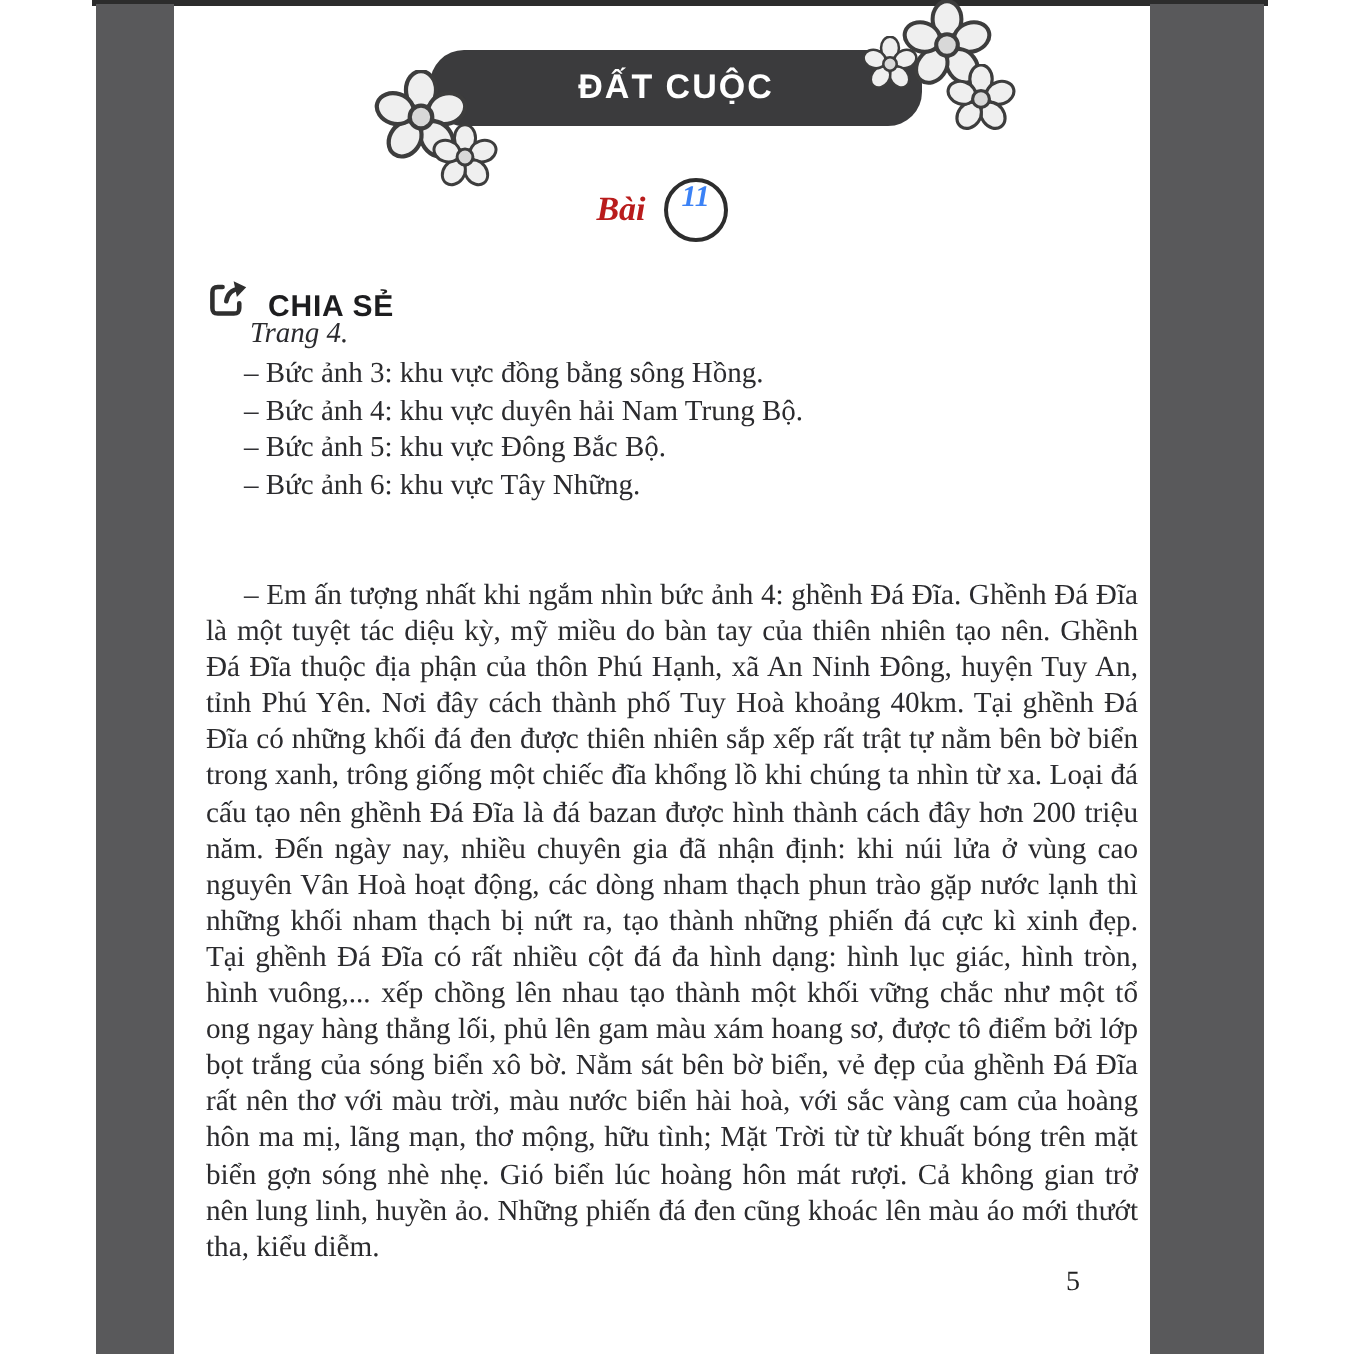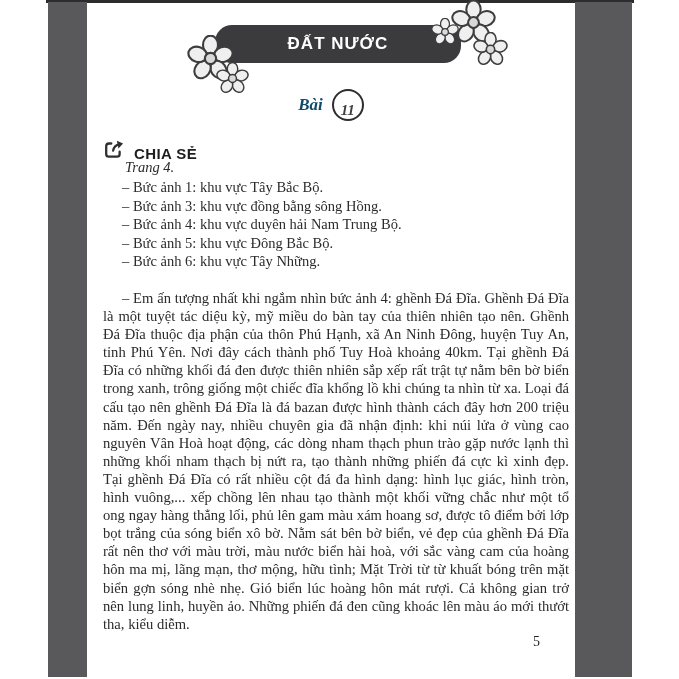--- a/index.html
+++ b/index.html
@@ -23,25 +23,25 @@
   .banner-title {
     color: #ffffff; font-family: "Liberation Sans", "DejaVu Sans", sans-serif;
     font-weight: bold; font-size: 17px; letter-spacing: 1px;
   }
   .flower { position: absolute; z-index: 2; }
 
   .lesson-row {
     position: absolute; left: 0; right: 0; top: 86px;
     display: flex; align-items: center; justify-content: center; gap: 9px; z-index: 1;
   }
-  .lesson-label { font-style: italic; font-weight: bold; font-size: 17px; color: #0c4a6e; }
+  .lesson-label { font-style: italic; font-weight: bold; font-size: 17px; color: #b91c1c; }
   .lesson-circle {
     width: 28px; height: 28px; border: 2px solid #2d2d2d; border-radius: 50%;
-    display: flex; align-items: flex-end; justify-content: center;
-    font-style: italic; font-weight: bold; font-size: 15px; color: #404040;
+    display: flex; align-items: flex-start; justify-content: center;
+    font-style: italic; font-weight: bold; font-size: 15px; color: #3b82f6;
   }
   .lesson-title {
     font-family: "Liberation Sans", "DejaVu Sans", sans-serif;
     font-weight: bold; font-size: 16.5px; letter-spacing: 0.4px; color: #1c1c1e;
   }
 
   .share-heading { position: absolute; left: 14px; top: 126px; display: flex; align-items: flex-end; gap: 7px; }
   .share-icon-box { width: 26px; height: 26px; }
   .share-label {
     font-family: "Liberation Sans", "DejaVu Sans", sans-serif;
@@ -82,21 +82,21 @@
     </defs>
   </svg>
 
   <div class="top-line"></div>
   <div class="band band-left"></div>
   <div class="band band-right"></div>
 
   <div class="page">
 
     <div class="banner">
-      <span class="banner-title">ĐẤT NƯỚC</span>
+      <span class="banner-title">ĐẤT CUỘC</span>
     </div>
 
     <svg class="flower" style="left:100px; top:32px;" width="47" height="47" viewBox="0 0 40 40">
         <use href="#flower-shape"></use>
       </svg>
     <svg class="flower" style="left:129px; top:59px;" width="33" height="33" viewBox="0 0 40 40">
         <use href="#flower-shape"></use>
       </svg>
 
     <svg class="flower" style="left:344px; top:15px;" width="28" height="28" viewBox="0 0 40 40">
@@ -121,21 +121,20 @@
         <path d="M9.5 6 H7.3 C5.4 6 4.8 6.6 4.8 8.5 v7.2 c0 1.9 0.6 2.5 2.5 2.5 h7.4 c1.9 0 2.5-0.6 2.5-2.5 V13.5" fill="none" stroke="#2f2f2f" stroke-width="2.1" stroke-linecap="round"></path>
         <path d="M11.2 12.6 c0.5-3.4 2.6-5.4 6-5.9" fill="none" stroke="#2f2f2f" stroke-width="2.1" stroke-linecap="round"></path>
         <path d="M14.6 3.4 L20.4 6.1 L16.1 10.6 Z" fill="#2f2f2f"></path>
       </svg>
       <span class="share-label">CHIA SẺ</span>
     </div>
 
     <div class="page-ref">Trang 4.</div>
 
     <div class="share-list">
-      <div class="item">– Bức ảnh 1: khu vực Tây Bắc Bộ.</div>
       <div class="item">– Bức ảnh 3: khu vực đồng bằng sông Hồng.</div>
       <div class="item">– Bức ảnh 4: khu vực duyên hải Nam Trung Bộ.</div>
       <div class="item">– Bức ảnh 5: khu vực Đông Bắc Bộ.</div>
       <div class="item">– Bức ảnh 6: khu vực Tây Những.</div>
     </div>
 
     <div class="answer">– Em ấn tượng nhất khi ngắm nhìn bức ảnh 4: ghềnh Đá Đĩa. Ghềnh Đá Đĩa là một tuyệt tác diệu kỳ, mỹ miều do bàn tay của thiên nhiên tạo nên. Ghềnh Đá Đĩa thuộc địa phận của thôn Phú Hạnh, xã An Ninh Đông, huyện Tuy An, tỉnh Phú Yên. Nơi đây cách thành phố Tuy Hoà khoảng 40km. Tại ghềnh Đá Đĩa có những khối đá đen được thiên nhiên sắp xếp rất trật tự nằm bên bờ biển trong xanh, trông giống một chiếc đĩa khổng lồ khi chúng ta nhìn từ xa. Loại đá cấu tạo nên ghềnh Đá Đĩa là đá bazan được hình thành cách đây hơn 200 triệu năm. Đến ngày nay, nhiều chuyên gia đã nhận định: khi núi lửa ở vùng cao nguyên Vân Hoà hoạt động, các dòng nham thạch phun trào gặp nước lạnh thì những khối nham thạch bị nứt ra, tạo thành những phiến đá cực kì xinh đẹp. Tại ghềnh Đá Đĩa có rất nhiều cột đá đa hình dạng: hình lục giác, hình tròn, hình vuông,... xếp chồng lên nhau tạo thành một khối vững chắc như một tổ ong ngay hàng thẳng lối, phủ lên gam màu xám hoang sơ, được tô điểm bởi lớp bọt trắng của sóng biển xô bờ. Nằm sát bên bờ biển, vẻ đẹp của ghềnh Đá Đĩa rất nên thơ với màu trời, màu nước biển hài hoà, với sắc vàng cam của hoàng hôn ma mị, lãng mạn, thơ mộng, hữu tình; Mặt Trời từ từ khuất bóng trên mặt biển gợn sóng nhè nhẹ. Gió biển lúc hoàng hôn mát rượi. Cả không gian trở nên lung linh, huyền ảo. Những phiến đá đen cũng khoác lên màu áo mới thướt tha, kiểu diễm.</div>
 
     <div class="page-number">5</div>
 

